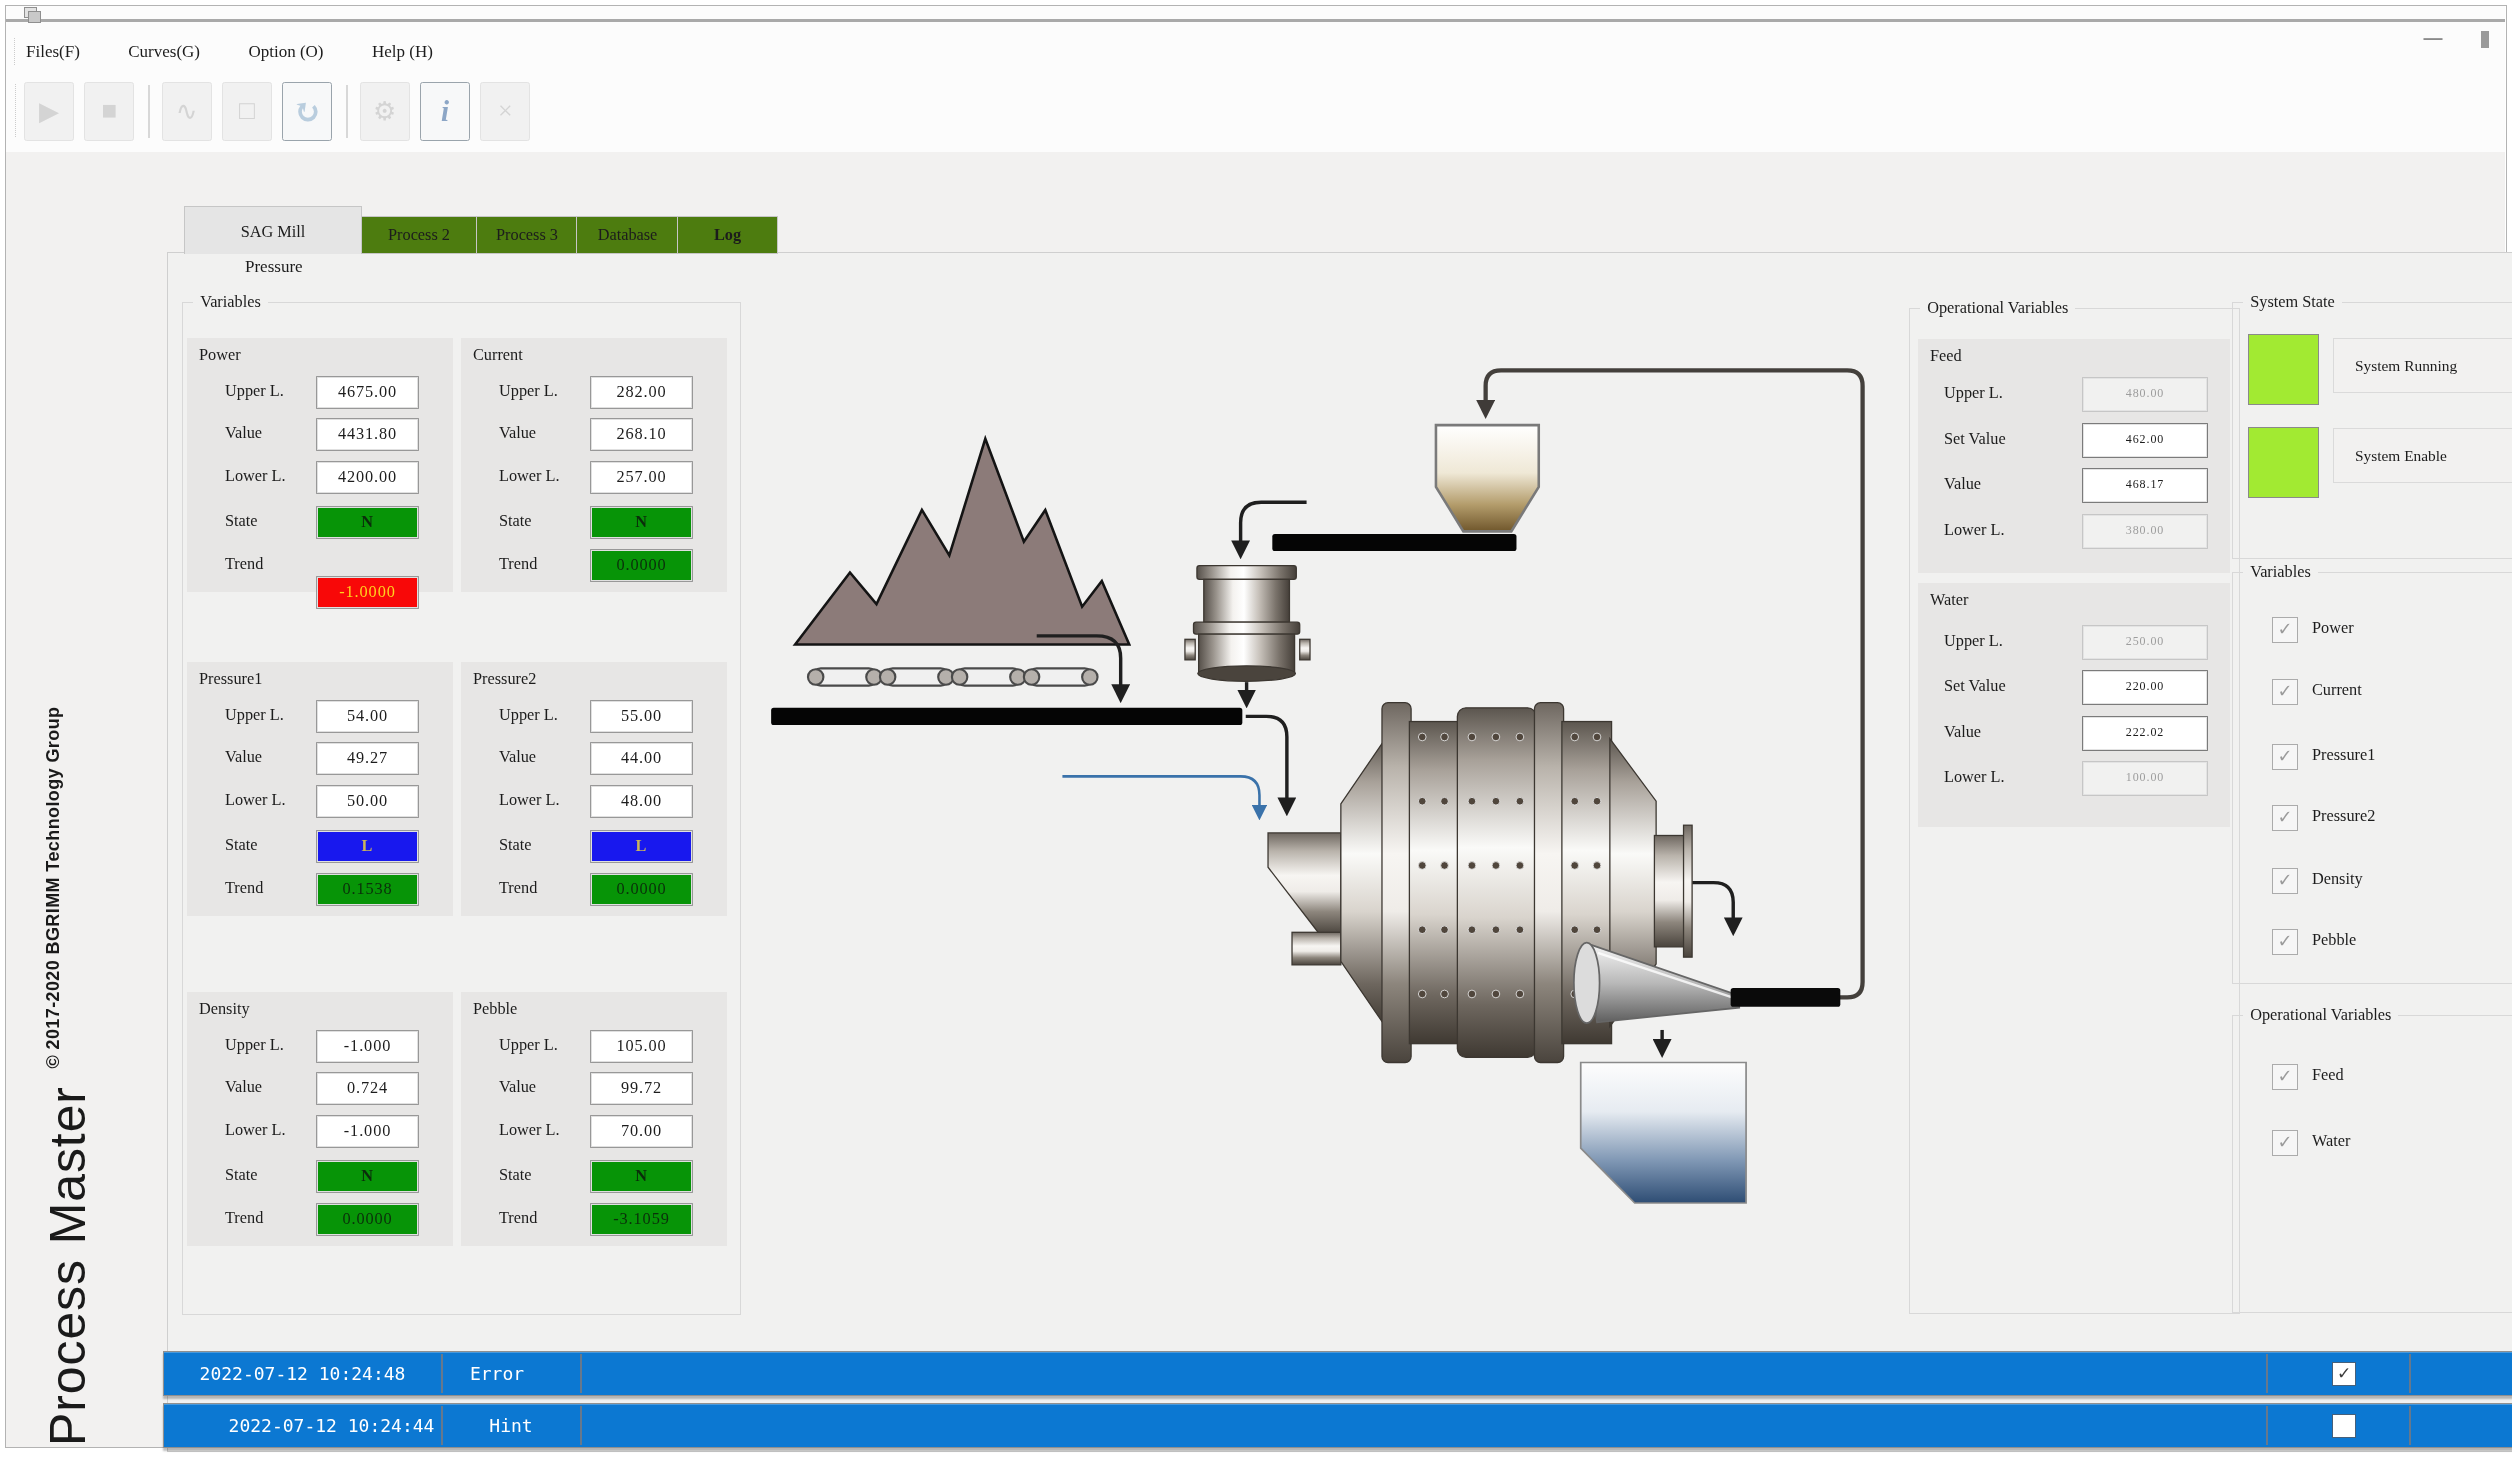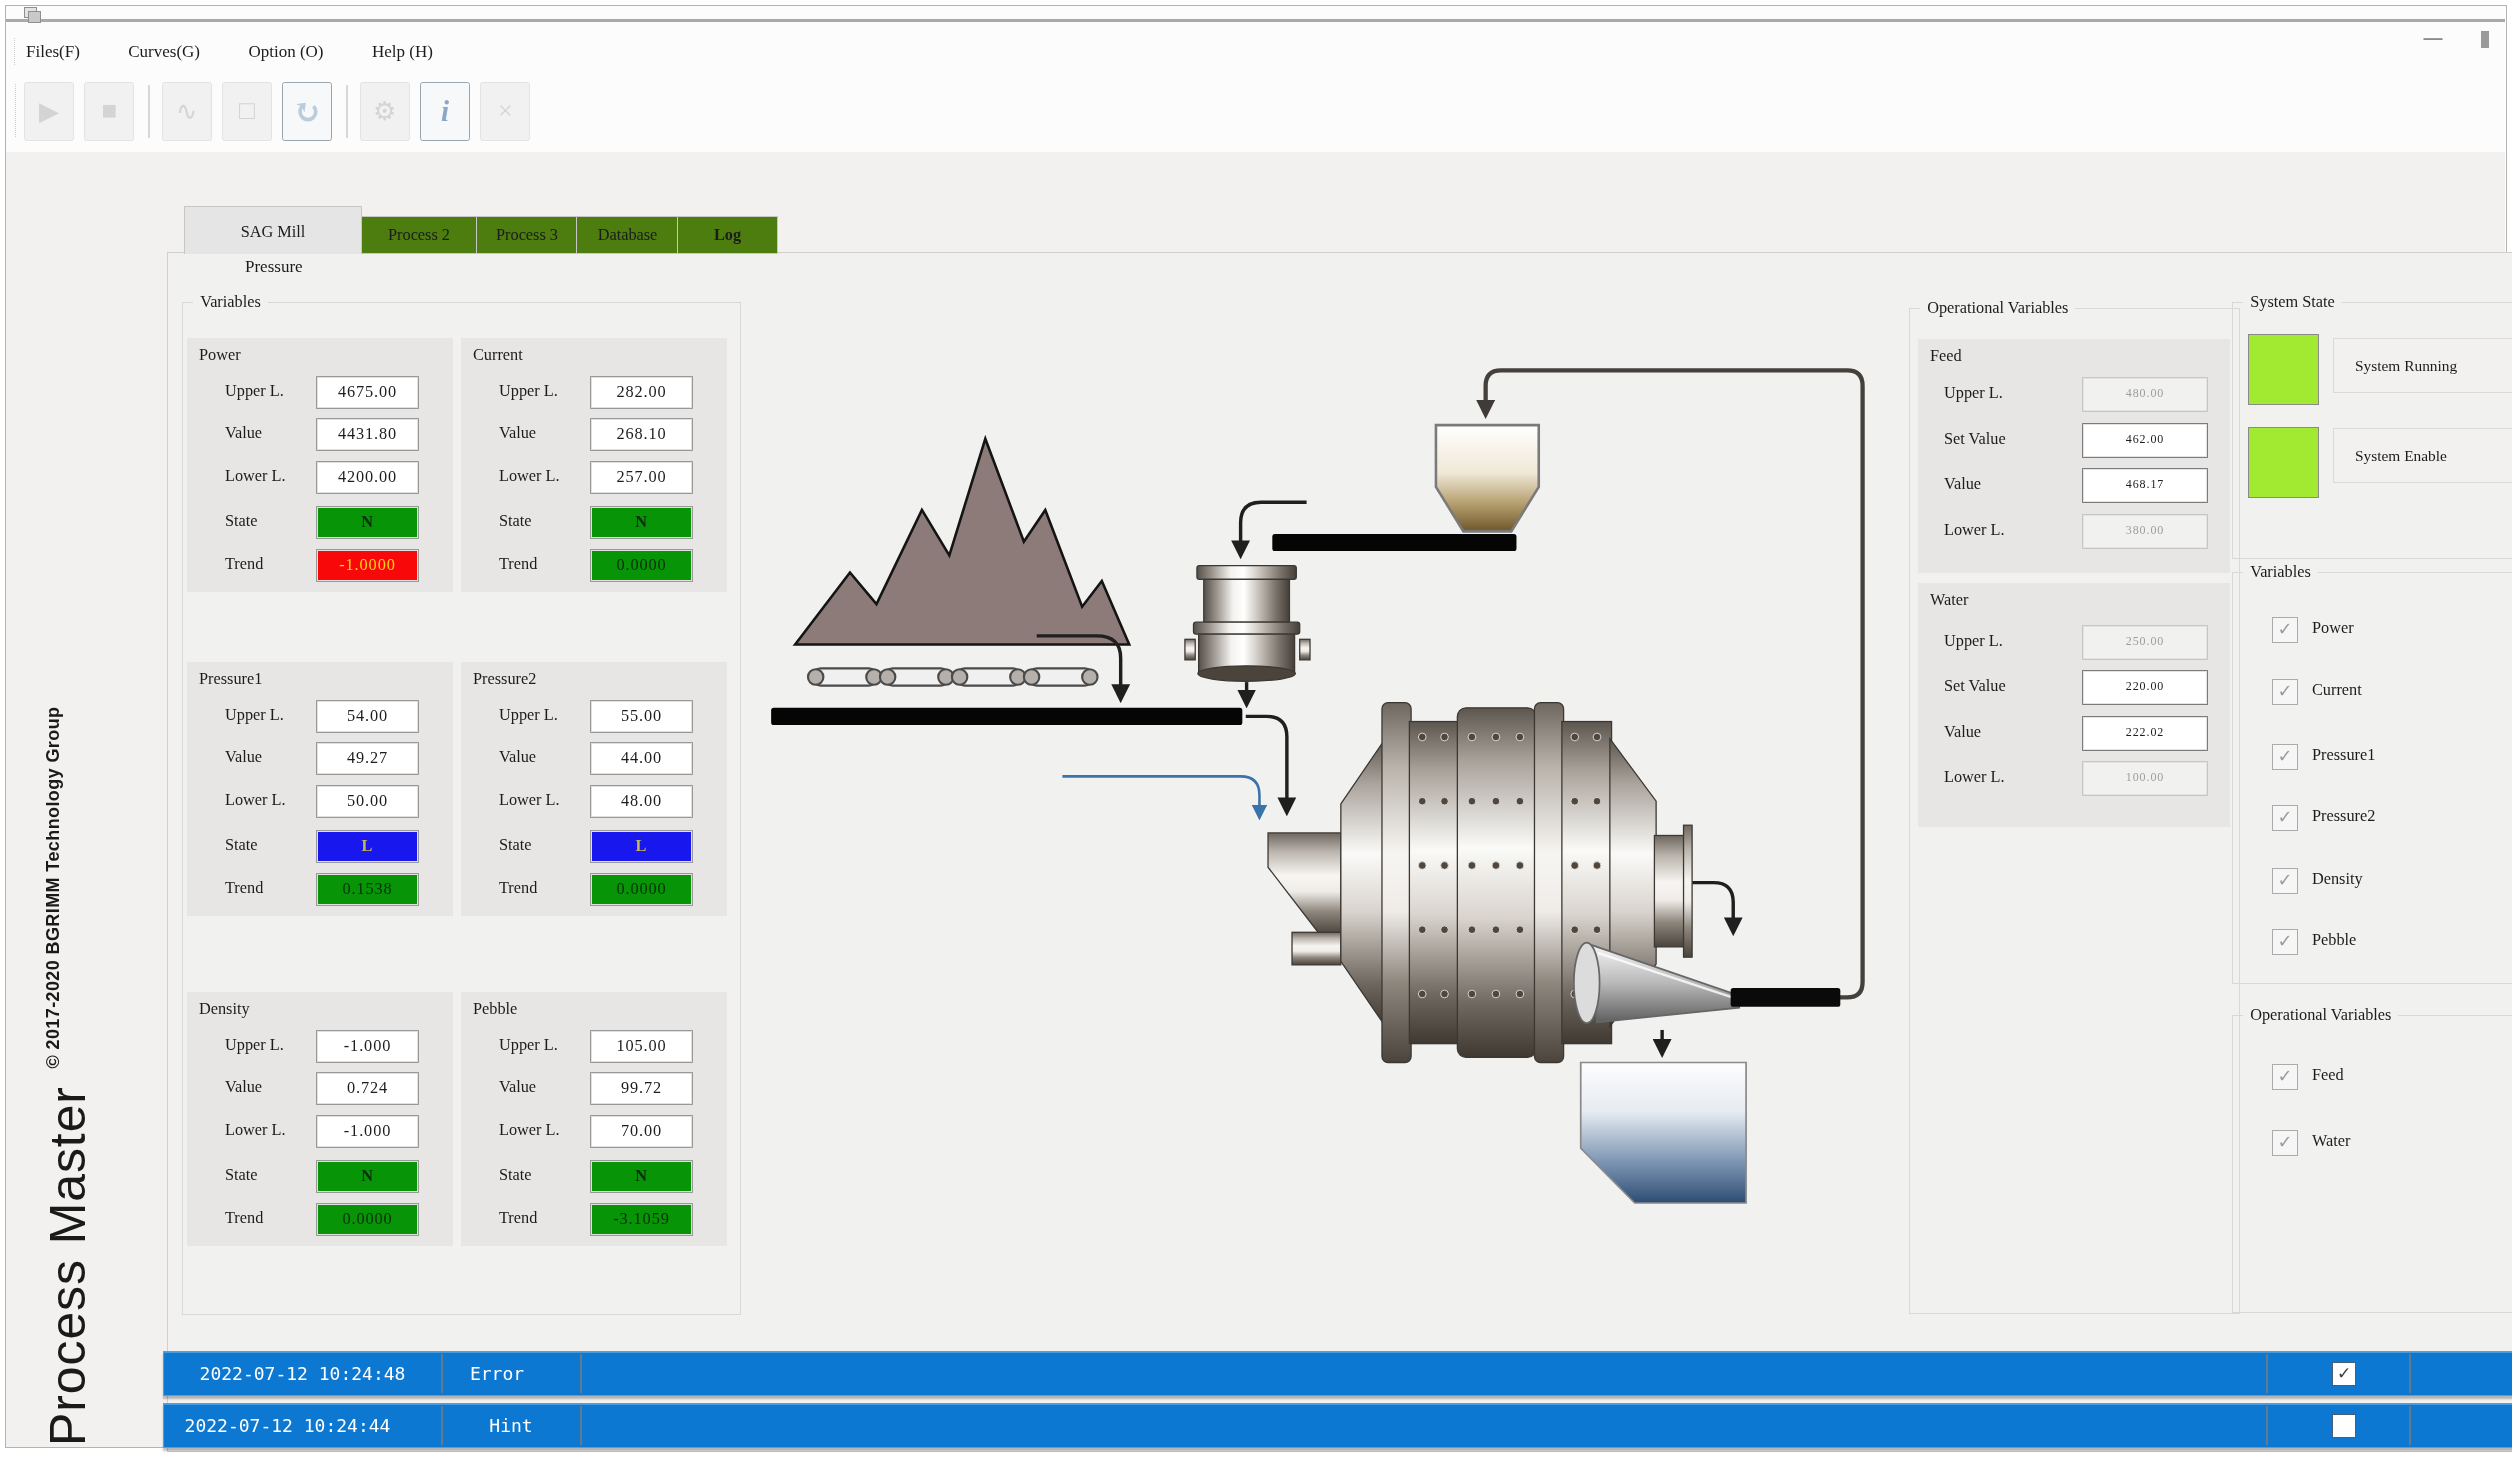--- a/index.html
+++ b/index.html
@@ -43,21 +43,21 @@
   .vpanel{position:absolute;width:266px;height:254px;background:#e7e6e5;}
   .ptitle{position:absolute;left:12px;top:6.9px;font-size:16.3px;}
   .prow{position:absolute;left:0;width:100%;height:29px;}
   .plabel{position:absolute;left:38px;top:4.3px;font-size:16.3px;}
   .plabel2{position:absolute;left:26px;top:5.1px;font-size:16.3px;}
   .vbox{position:absolute;left:130px;top:0;width:99px;height:29px;background:#ffffff;border:1.7px solid #e0e0e0;
         box-shadow:0 0 0 0.9px #8f8f8f;text-align:center;line-height:27.4px;font-size:16.3px;letter-spacing:0.9px;}
   .vbox.sgreen{background:#079407;color:#0b2d0b;font-weight:bold;}
   .vbox.sblue{background:#1818ee;color:#c9b45c;font-weight:bold;}
   .vbox.tgreen{background:#079407;color:#0b300b;}
-  .vbox.tred{background:#f80808;color:#ffd21e;}
+  .vbox.tred{background:#f80808;color:#ffd21e;margin-top:27px;}
   
   .opanel{position:absolute;left:1918px;width:312px;background:#e7e6e5;}
   .obox{position:absolute;left:165px;top:0;width:122px;height:31px;background:#ffffff;border:1.7px solid #e3e3e3;
         box-shadow:0 0 0 0.9px #6f6f6f;text-align:center;line-height:29px;font-size:12px;letter-spacing:0.9px;}
   .obox.disabled{background:#f1f1f0;color:#9d9d9d;box-shadow:0 0 0 0.9px #c2c2c2;}
   
   .indic{position:absolute;left:14.6px;width:69px;height:69px;background:#a2ea32;border:1.7px solid #8a8a8a;}
   .indic-label{position:absolute;left:100px;width:159px;height:53px;background:#f2f1f0;border:0.9px solid #dadada;
                font-size:15.4px;line-height:53px;padding-left:21px;}
   .chk-item{position:absolute;left:39px;height:24px;}
@@ -524,21 +524,21 @@
   <div class="acell" style="left:0;width:277px;">2022-07-12 10:24:48</div>
   <div class="adiv" style="left:277px;"></div>
   <div class="acell" style="left:277px;width:112px;">Error</div>
   <div class="adiv" style="left:416px;"></div>
   <div class="acell" style="left:416px;width:1685px;"></div>
   <div class="adiv" style="left:2102px;"></div>
   <div class="acb">✓</div>
   <div class="adiv" style="left:2245px;"></div>
 </div>
 <div class="alert-row" style="top:1403px;">
-  <div class="acell" style="left:0;width:247px;">2022-07-12 10:24:44</div>
+  <div class="acell" style="left:0;width:247px;padding-left:44px;">2022-07-12 10:24:44</div>
   <div class="adiv" style="left:277px;"></div>
   <div class="acell" style="left:277px;width:140px;">Hint</div>
   <div class="adiv" style="left:416px;"></div>
   <div class="acell" style="left:416px;width:1685px;"></div>
   <div class="adiv" style="left:2102px;"></div>
   <div class="acb"></div>
   <div class="adiv" style="left:2245px;"></div>
 </div>
 
 

